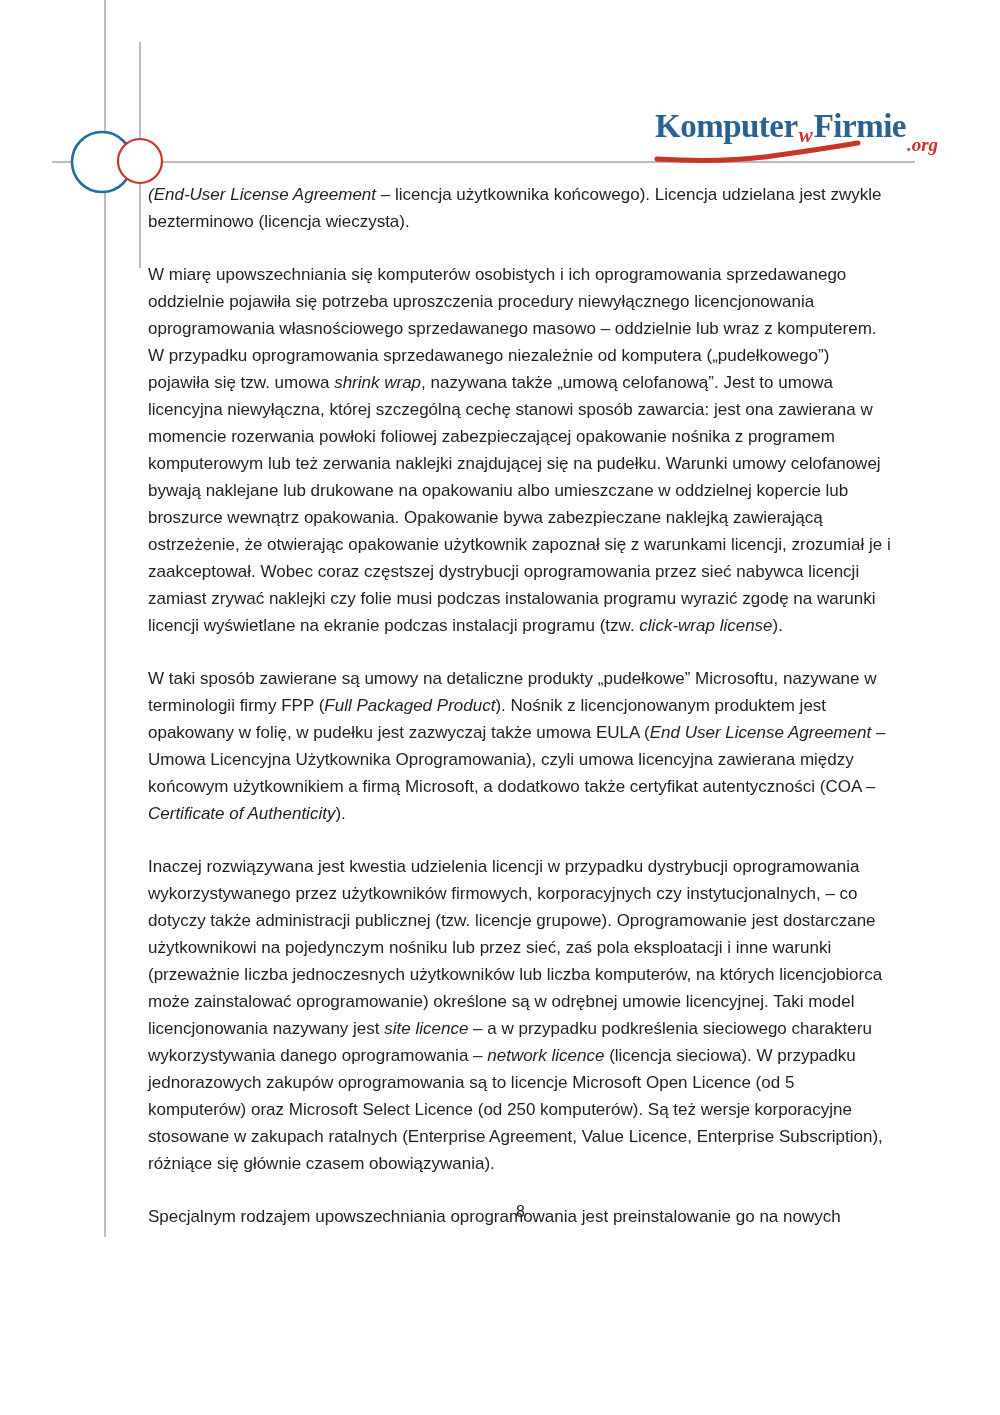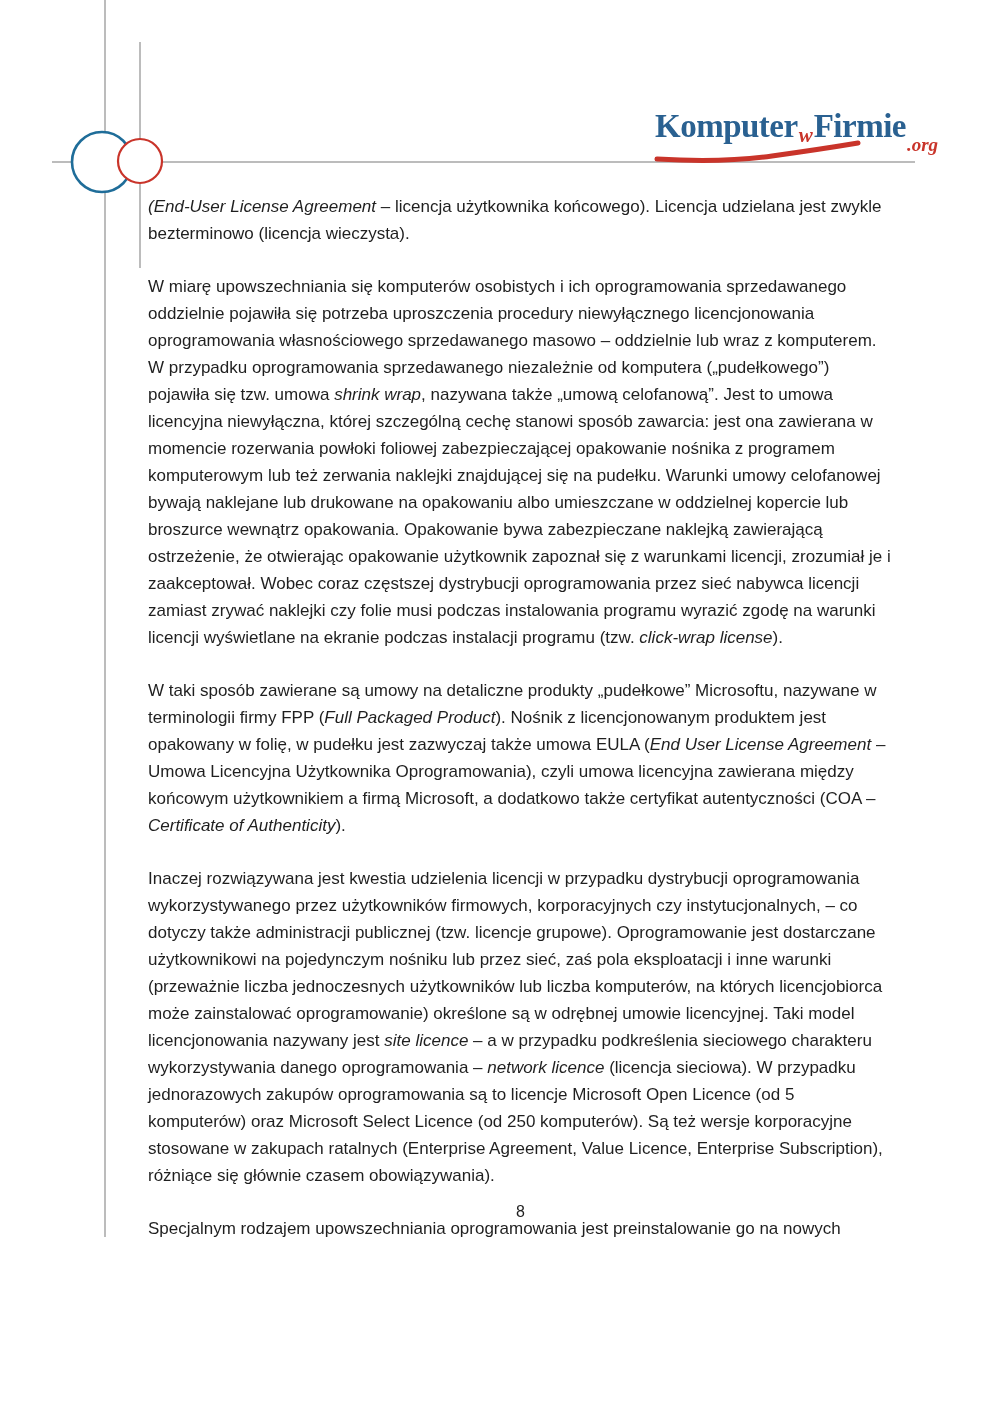--- a/index.html
+++ b/index.html
@@ -51,21 +51,20 @@
     left: 652px;
     top: 136px;
     pointer-events: none;
   }
   .content {
     position: absolute;
     left: 148px;
     top: 181px;
     width: 745px;
     color: #1f1f1f;
-    margin-top: 12px;
   }
   .content p {
     margin: 0 0 26px 0;
     font-size: 17px;
     line-height: 27px;
     text-align: left;
   }
   .content i { font-style: italic; }
   .page-number {
     position: absolute;

